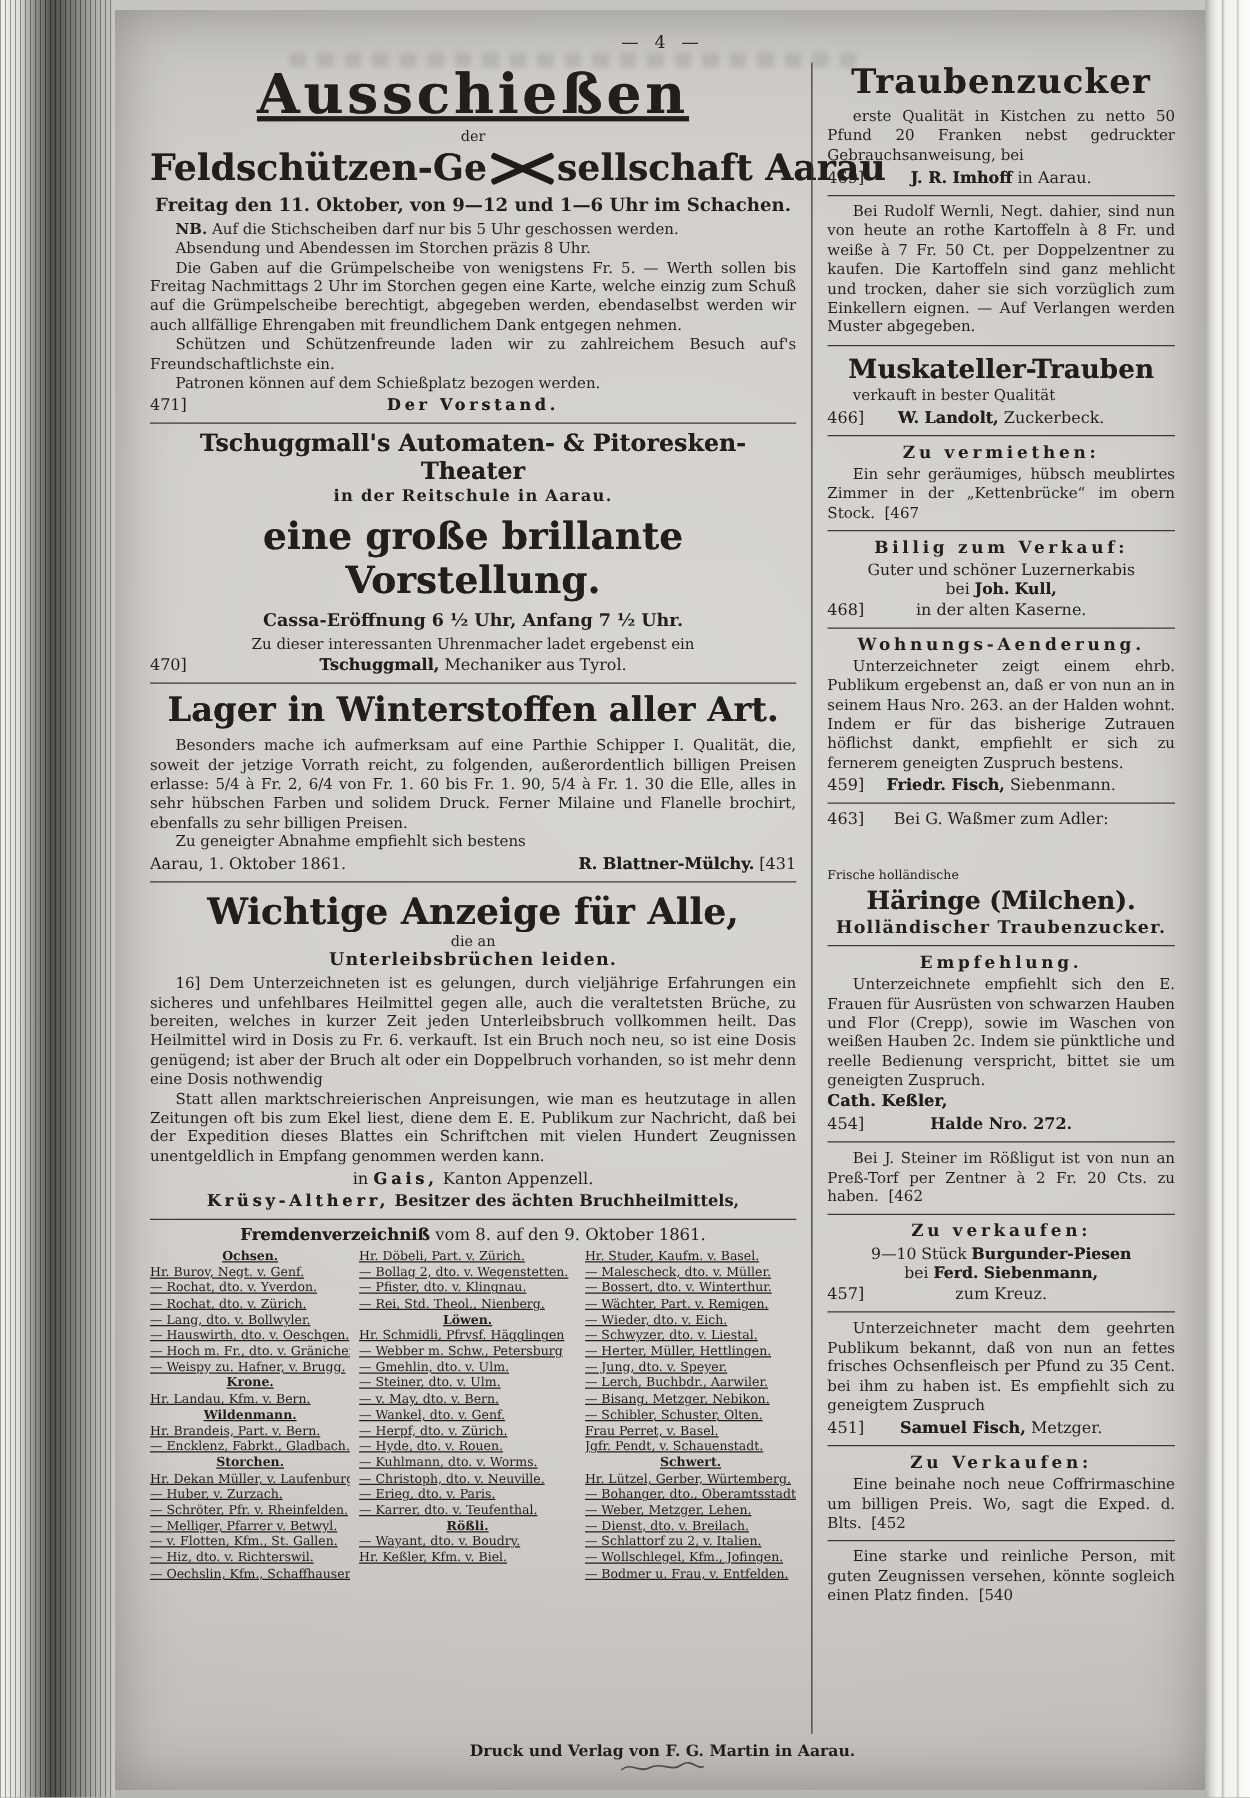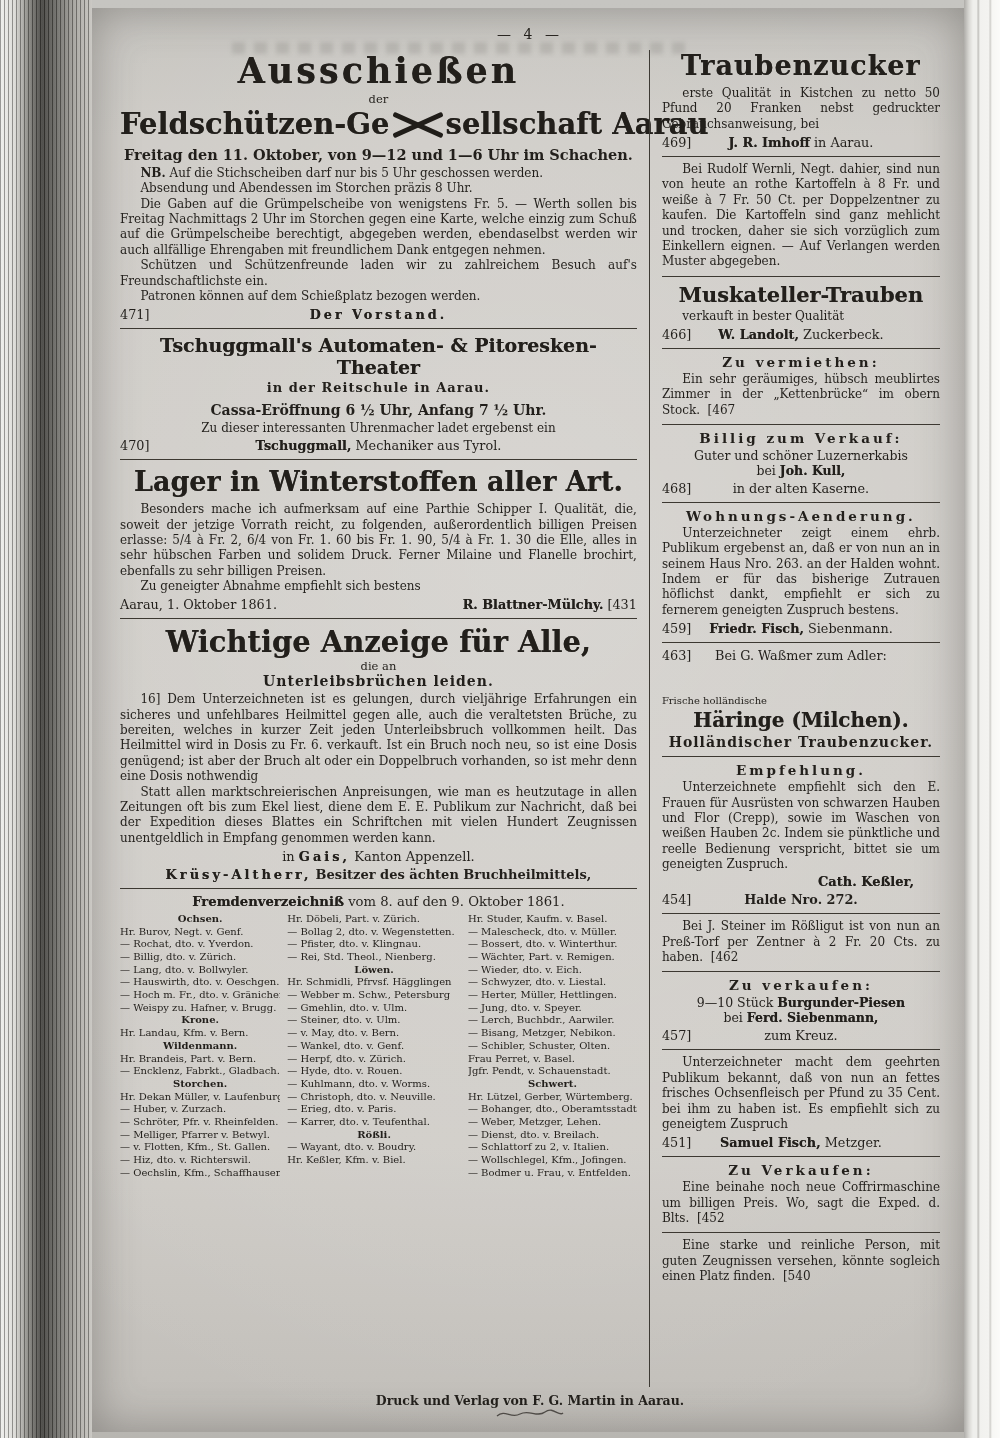--- a/index.html
+++ b/index.html
@@ -34,21 +34,21 @@
   .bold { font-weight:bold; }
   .sp { letter-spacing:3px; }
   .ink { text-shadow:0 0 .5px rgba(20,18,15,.65); }
 
   p.body { font-size:12px; line-height:1.28; text-align:justify; text-indent:1.7em; hyphens:auto; }
   .col-r p.body { font-size:12px; }
   .row-c { position:relative; text-align:center; font-size:12.8px; margin:3px 0 1px; }
   .row-c .ref-l { position:absolute; left:0; font-weight:normal; letter-spacing:0; }
   .row-sb { display:flex; justify-content:space-between; align-items:baseline; font-size:12.8px; margin:3px 0 1px; }
 
-  .h-ausschiessen { font-size:35px; font-weight:bold; letter-spacing:3px; }
+  .h-ausschiessen { font-size:44px; font-weight:bold; letter-spacing:3px;text-decoration:underline; }
   .t-der { font-size:11.5px; margin:1px 0; }
   .h-society { font-size:29px; font-weight:bold; white-space:nowrap; }
   .emblem { position:relative; display:inline-block; width:52px; height:26px; vertical-align:-4px; margin:0 2px; }
   .emblem::before,.emblem::after { content:""; position:absolute; left:50%; top:50%; width:54px; height:5px; background:#201d19; border-radius:2px; }
   .emblem::before { transform:translate(-50%,-50%) rotate(24deg); }
   .emblem::after  { transform:translate(-50%,-50%) rotate(-24deg); }
   .t-date { font-size:14.5px; font-weight:bold; margin:5px 0 3px; text-align:center; }
 
   .h-theater { font-size:19px; font-weight:bold; margin-top:2px; }
   .t-sub { font-size:13px; font-weight:bold; letter-spacing:1px; margin:2px 0 7px; }
@@ -58,32 +58,32 @@
   .t-invite { font-size:12px; }
 
   .h-lager { font-size:27px; font-weight:bold; text-align:center; margin:6px 0 5px; }
   .h-wichtig { font-size:29px; font-weight:bold; text-align:center; margin:6px 0 0; }
   .t-diean { font-size:11.5px; text-align:center; }
   .t-unterleib { font-size:14px; font-weight:bold; text-align:center; letter-spacing:1px; margin-bottom:3px; }
   .sig-c { text-align:center; font-size:13px; margin-top:3px; }
 
   .guests-title { font-size:13.2px; margin:5px 0 4px; }
   .guest-cols { display:flex; gap:7px; }
-  .gcol { font-size:10px; line-height:1.27; }
+  .gcol { font-size:10px; line-height:1.27;text-decoration:underline; }
   .gcol1 { width:31%; } .gcol2 { width:35%; } .gcol3 { width:34%; }
   .ghead { text-align:center; font-weight:bold; }
   .gline { white-space:nowrap; overflow:hidden; }
 
   .h-trauben { font-size:27px; font-weight:bold; text-align:center; letter-spacing:1px; margin-bottom:5px; }
   .h-muskat { font-size:21px; font-weight:bold; text-align:center; margin-bottom:2px; }
   .rtitle { text-align:center; font-weight:bold; font-size:13.5px; letter-spacing:3px; margin:3px 0 2px; }
   .h-haeringe { font-size:20px; font-weight:bold; text-align:center; margin:2px 0; }
   .h-holl { font-size:14px; font-weight:bold; text-align:center; letter-spacing:1px; }
   .t-frisch { font-size:10px; text-align:left;margin-top:32px; }
-  .sig-r { text-align:right; padding-right:26px; font-size:13px; font-weight:bold; margin-top:2px; }
+  .sig-r { padding-right:26px; font-size:13px; font-weight:bold; margin-top:2px; }
 
   .imprint { margin-top:auto; text-align:center; font-size:12.5px; font-weight:bold; padding-top:6px; }
   .flourish { display:block; margin:0 auto; }
 </style>
 </head>
 <body>
 
 <div class="scan">
   <div class="binding"></div>
   <div class="right-edge"></div>
@@ -111,20 +111,21 @@
             <span class="ref-l">471]</span>
             <span class="bold sp ink">Der Vorstand.</span>
           </div>
         </article>
 
         <div class="rule"></div>
 
         <article class="sec center">
           <div class="h-theater ink">Tschuggmall's Automaten- &amp; Pitoresken-Theater</div>
           <div class="t-sub">in der Reitschule in Aarau.</div>
+          <div class="h-big ink">eine große brillante Vorstellung.</div>
           <div class="t-times">Cassa-Eröffnung 6 ½ Uhr, Anfang 7 ½ Uhr.</div>
           <div class="t-invite">Zu dieser interessanten Uhrenmacher ladet ergebenst ein</div>
           <div class="row-c">
             <span class="ref-l">470]</span>
             <span><span class="bold ink">Tschuggmall,</span> <span>Mechaniker aus Tyrol.</span></span>
           </div>
         </article>
 
         <div class="rule"></div>
 
@@ -152,21 +153,21 @@
 
         <div class="rule"></div>
 
         <article class="sec">
           <div class="guests-title center"><span class="bold ink">Fremdenverzeichniß</span> <span>vom 8. auf den 9. Oktober 1861.</span></div>
           <div class="guest-cols">
             <div class="gcol gcol1">
                 <div class="ghead">Ochsen.</div>
                 <div class="gline">Hr. Burov, Negt. v. Genf.</div>
                 <div class="gline">— Rochat, dto. v. Yverdon.</div>
-                <div class="gline">— Billig, dto. v. Zürich.</div>
+                <div class="gline">— Rochat, dto. v. Zürich.</div>
                 <div class="gline">— Lang, dto. v. Bollwyler.</div>
                 <div class="gline">— Hauswirth, dto. v. Oeschgen.</div>
                 <div class="gline">— Hoch m. Fr., dto. v. Gränichen.</div>
                 <div class="gline">— Weispy zu. Hafner, v. Brugg.</div>
                 <div class="ghead">Krone.</div>
                 <div class="gline">Hr. Landau, Kfm. v. Bern.</div>
                 <div class="ghead">Wildenmann.</div>
                 <div class="gline">Hr. Brandeis, Part. v. Bern.</div>
                 <div class="gline">— Encklenz, Fabrkt., Gladbach.</div>
                 <div class="ghead">Storchen.</div>

